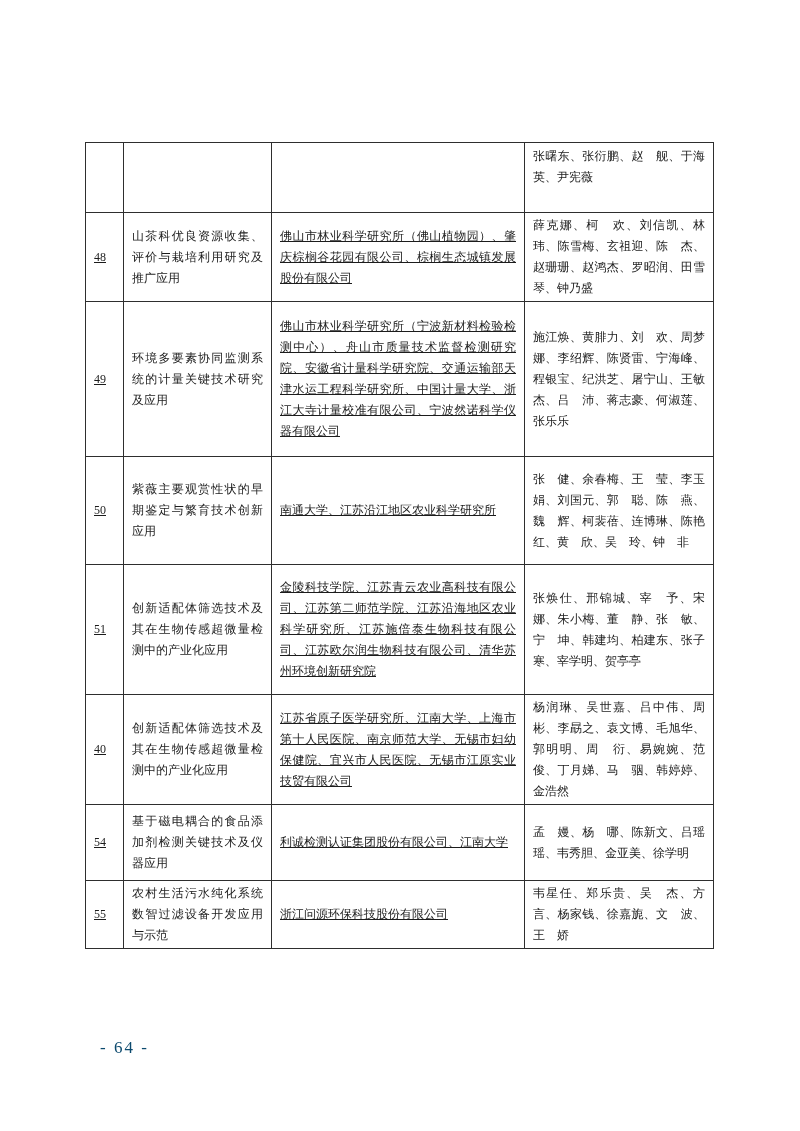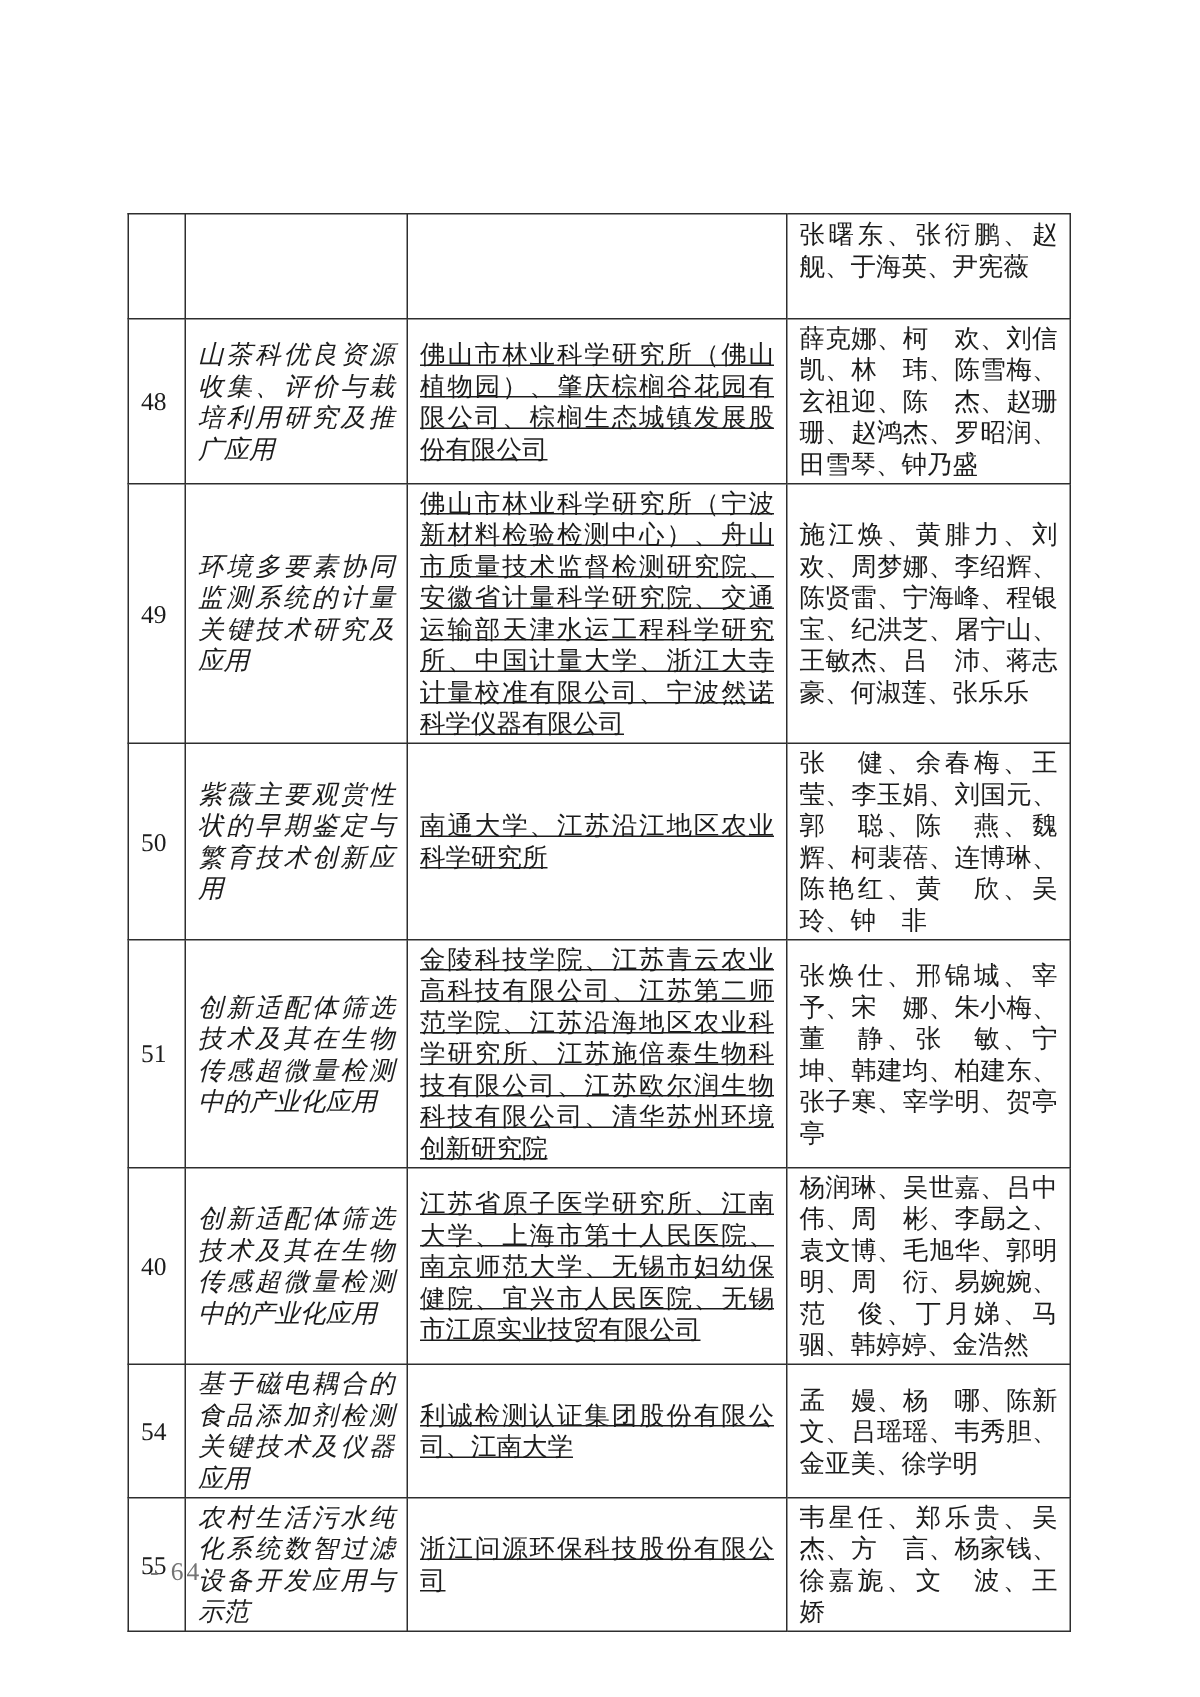--- a/index.html
+++ b/index.html
@@ -19,36 +19,36 @@
   table.award-table {
     position: absolute;
     left: 85px;
     top: 142px;
     width: 628px;
     border-collapse: collapse;
     table-layout: fixed;
   }
   table.award-table td {
     border: 1px solid #2e2e2e;
-    font-size: 17px;
+    font-size: 12px;
     line-height: 21px;
     vertical-align: middle;
     padding: 2px 8px;
     text-align: justify;
     text-justify: inter-ideograph;
     overflow: hidden;
   }
   td.c-no {
     text-align: center;
     font-size: 13px;
     padding: 2px 2px;
+    text-decoration: underline;
   }
   td.c-title {
     padding: 2px 9px 2px 11px;
-    font-style: italic;
   }
   td.c-org {
     padding: 2px 52px 2px 8px;
     text-decoration: underline;
   }
   td.c-names {
     padding: 2px 10px 2px 9px;
   }
   tr.row-partial td { vertical-align: top; padding-top: 3px; }
   tr.h0 td { height: 64px; }
@@ -59,21 +59,21 @@
   tr.h5 td { height: 65px; }
   tr.h6 td { height: 105px; }
   tr.h7 td { height: 71px; }
   tr.h8 td { height: 61px; margin-top: 44px; }
   .page-number {
     position: absolute;
     left: 100px;
     top: 1038px;
     font-size: 17px;
     letter-spacing: 2px;
-    color: #737373;
+    color: #0c4a6e;
   }
 </style>
 </head>
 <body>
 
 <div class="page">
 
   <table class="award-table">
     <colgroup>
       <col style="width:38px">

